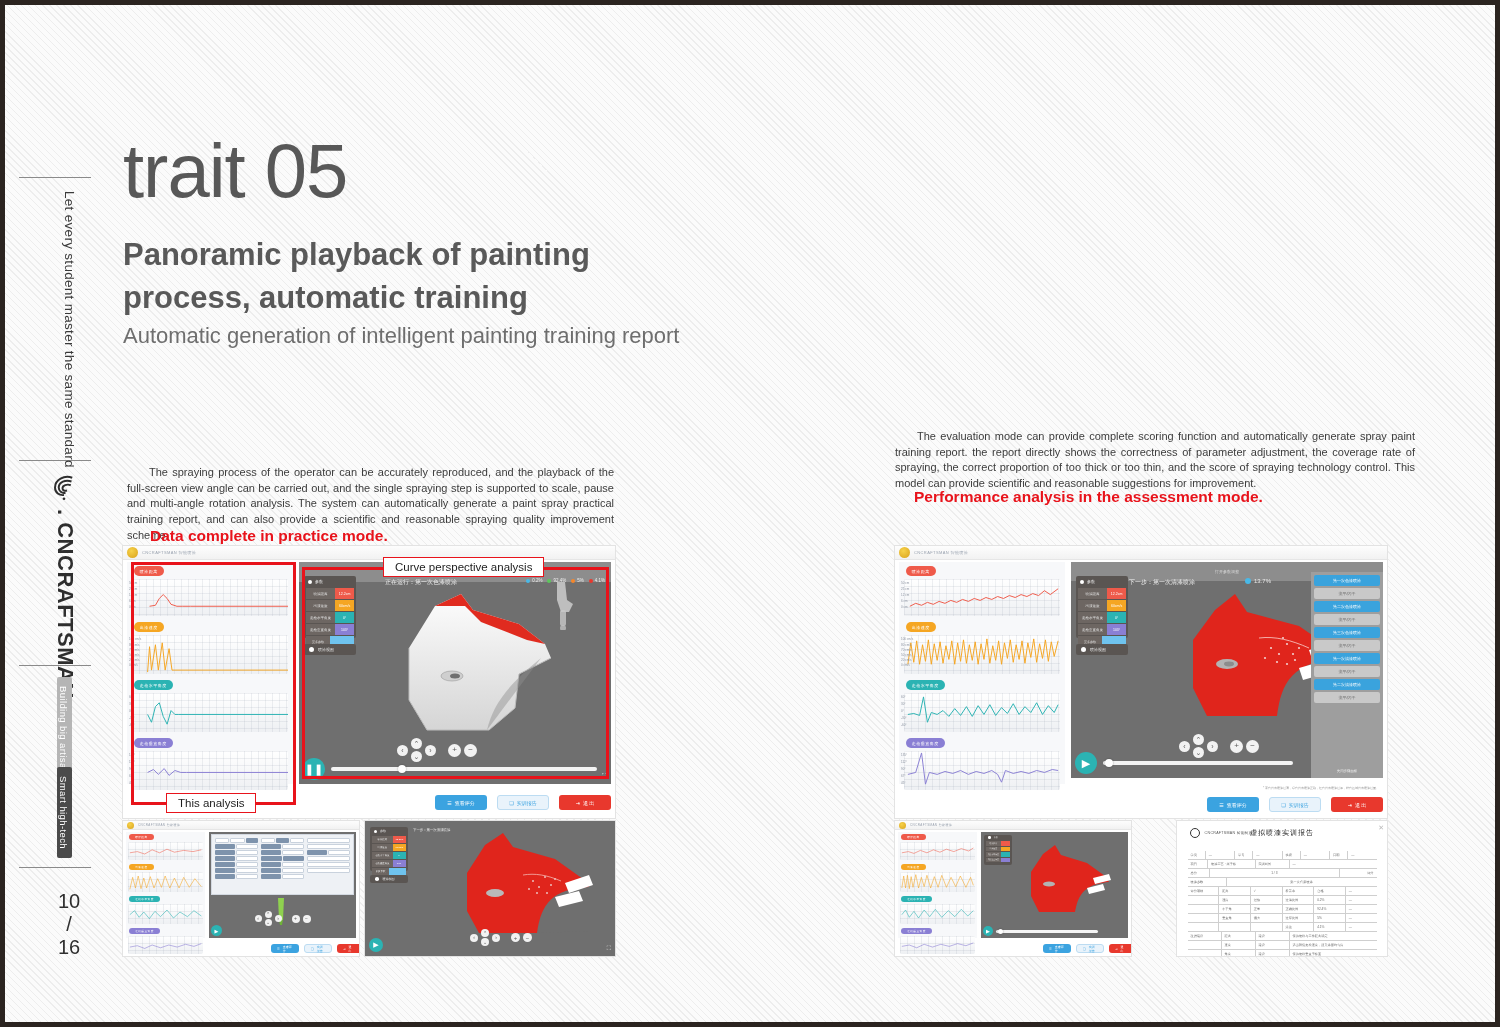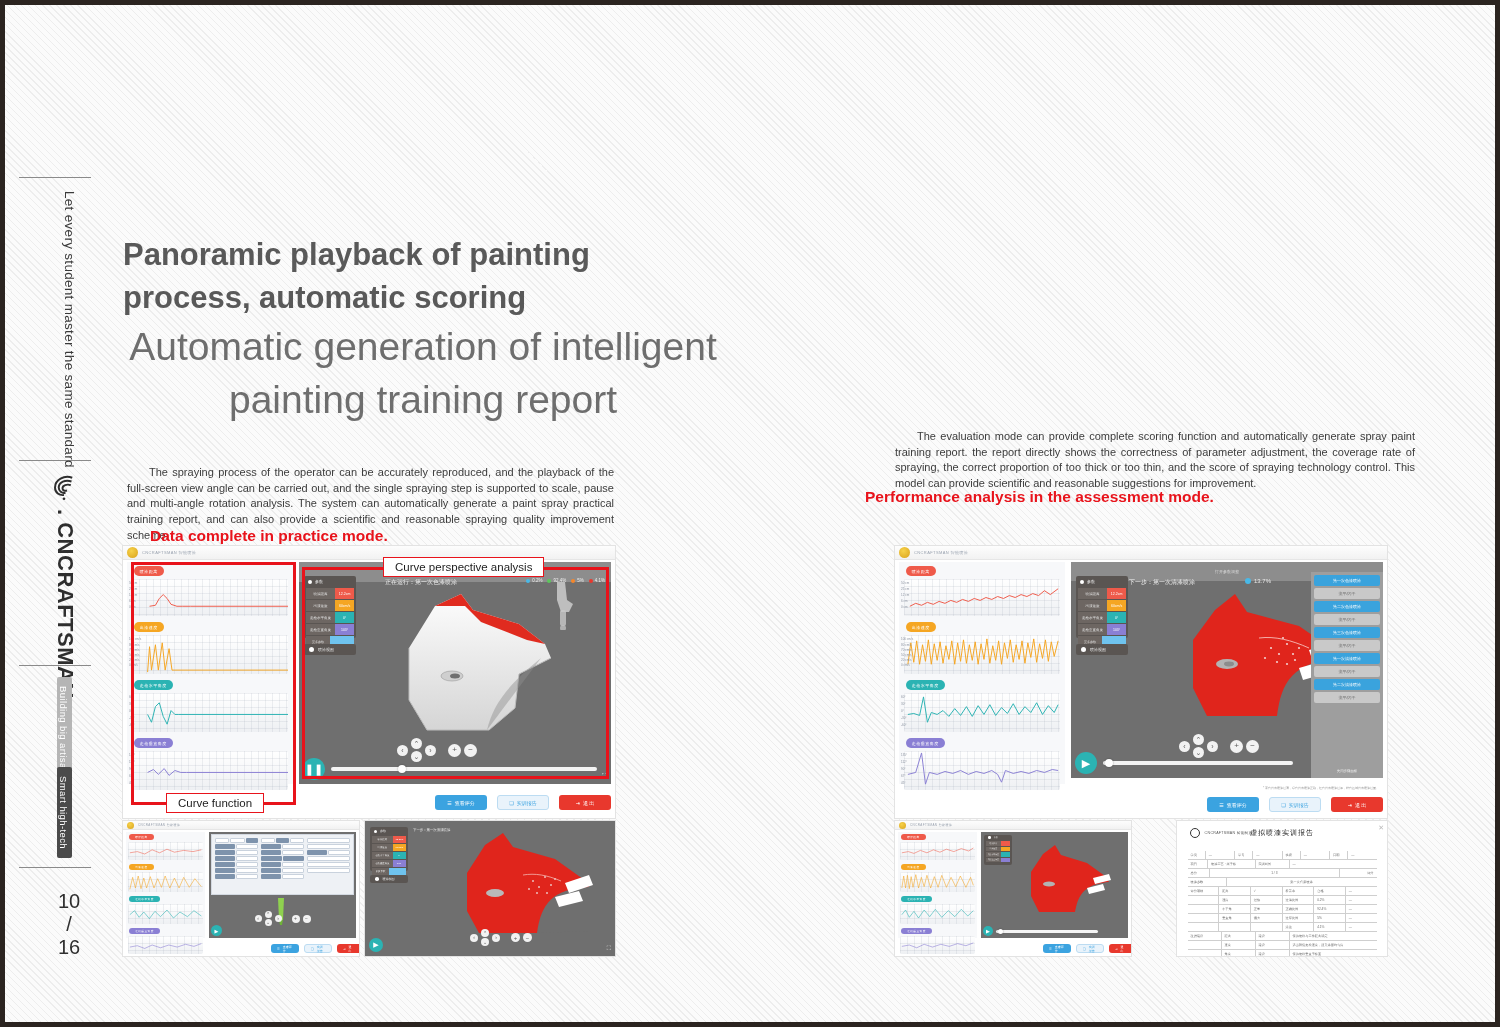--- a/index.html
+++ b/index.html
@@ -44,37 +44,37 @@
   }
   #pill-a { left:52px; top:672px; background:#b5b5b5; color:#fff; width:15px; }
   #pill-b { left:52px; top:762px; background:#4a4a4a; color:#fff; width:15px; }
   #pagenum {
     position:absolute; left:46px; top:885px; width:36px;
     text-align:center; font-size:20px; color:#2f2f2f; line-height:1.15;
   }
   
   #h-trait { position:absolute; left:118px; top:128px; font-size:76px; font-weight:300; color:#585858; letter-spacing:-1px; line-height:1; }
   #h-sub1 { position:absolute; left:118px; top:228px; width:580px; font-size:31px; font-weight:bold; color:#595959; line-height:1.4; }
-  #h-sub2 { position:absolute; left:118px; top:316px; width:600px; font-size:39px; font-weight:300; color:#6e6e6e; line-height:1.35;text-align:center; }
+  #h-sub2 { position:absolute; left:118px; top:316px; width:600px; font-size:22px; font-weight:300; color:#6e6e6e; line-height:1.35; }
   #bar-eval {
     position:absolute; left:122px; top:419px; width:488px; height:27px;
     background:#4d4a47; color:#fff; font-size:14.5px;
     display:flex; align-items:center; padding-left:16px;
   }
   #bar-eval .b { font-weight:bold; }
   #bar-eval .n { font-weight:300; margin-left:5px; color:#e4e4e4; }
   .para {
     position:absolute; font-size:11px; color:#3c3c3c;
     line-height:1.43; text-align:justify;
   }
   #para-left { left:122px; top:460px; width:487px; text-indent:22px; }
   #para-right { left:890px; top:424px; width:520px; text-indent:22px; }
   .redline { position:absolute; font-size:15.5px; font-weight:bold; color:#e8131b; }
   #red-left { left:145px; top:522px; }
-  #red-right { left:860px; top:483px; }
+  #red-right { left:909px; top:483px; }
 
   
   .shot { position:absolute; background:#fff; box-shadow:0 0 0 1px #e3e3e3; overflow:hidden; }
   .appbar { position:absolute; left:0; top:0; right:0; height:5.2%;
     background:linear-gradient(#fdfdfd,#f2f2f2); border-bottom:1px solid #e6e6e6;
     display:flex; align-items:center; padding-left:4px; }
   .applogo { width:11px; height:11px; border-radius:50%;
     background:radial-gradient(circle at 40% 35%,#f7d24a,#d9a21a); }
   .apptext { font-size:4px; color:#9aa3b0; margin-left:4px; letter-spacing:.4px; }
 
@@ -182,21 +182,22 @@
     <div class="pill" id="pill-a">Building big artisans</div>
     <div class="pill" id="pill-b">Smart high-tech</div>
 
     <div id="pagenum">
       <div>10</div>
       <div>/</div>
       <div>16</div>
     </div>
   </div>
 
-  <div id="h-sub1">Panoramic playback of painting process, automatic scoring</div>
+  <div id="h-trait">trait 05</div>
+  <div id="h-sub1">Panoramic playback of painting process, automatic training</div>
   <div id="h-sub2">Automatic generation of intelligent painting training report</div>
 
 
   <div class="para" id="para-left">The spraying process of the operator can be accurately reproduced, and the playback of the full-screen view angle can be carried out, and the single spraying step is supported to scale, pause and multi-angle rotation analysis. The system can automatically generate a paint spray practical training report, and can also provide a scientific and reasonable spraying quality improvement scheme.</div>
   <div class="redline" id="red-left">Data complete in practice mode.</div>
 
   <div class="para" id="para-right">The evaluation mode can provide complete scoring function and automatically generate spray paint training report. the report directly shows the correctness of parameter adjustment, the coverage rate of spraying, the correct proportion of too thick or too thin, and the score of spraying technology control. This model can provide scientific and reasonable suggestions for improvement.</div>
   <div class="redline" id="red-right">Performance analysis in the assessment mode.</div>
 
   <div class="shot" style="left:118px; top:541px; width:492px; height:272px;">
@@ -371,21 +372,21 @@
       <span class="abtn red">
         <span>⇥</span>
         <span>退  出</span>
       </span>
     </div>
   </div>
 
   <div class="redbox" style="left:126px; top:557px; width:165px; height:243px;"></div>
   <div class="redbox" style="left:297px; top:562px; width:307px; height:212px;"></div>
   <div class="callout" style="left:378px; top:552px;">Curve perspective analysis</div>
-  <div class="callout" style="left:161px; top:788px;">Curve function</div>
+  <div class="callout" style="left:161px; top:788px;">This analysis</div>
 
   <div class="shot" style="left:118px; top:816px; width:236px; height:135px;">
     <div class="appbar" style="height:9px">
       <span class="applogo" style="width:7px;height:7px"></span>
       <span class="apptext" style="font-size:3px">CNCRAFTSMAN 智能喷涂</span>
     </div>
     <div class="curveboard" style="left:3px; top:11px; width:79px; bottom:18px;">
       <div class="cgroup" style="top:2px;height:28px">
         <div class="ctag" style="background:#ef5a4a;height:6px;font-size:2.6px">喷涂距离</div>
         <div class="cplot" style="top:8px"><svg viewBox="0 0 160 30" preserveAspectRatio="none" style="width:100%;height:100%">

